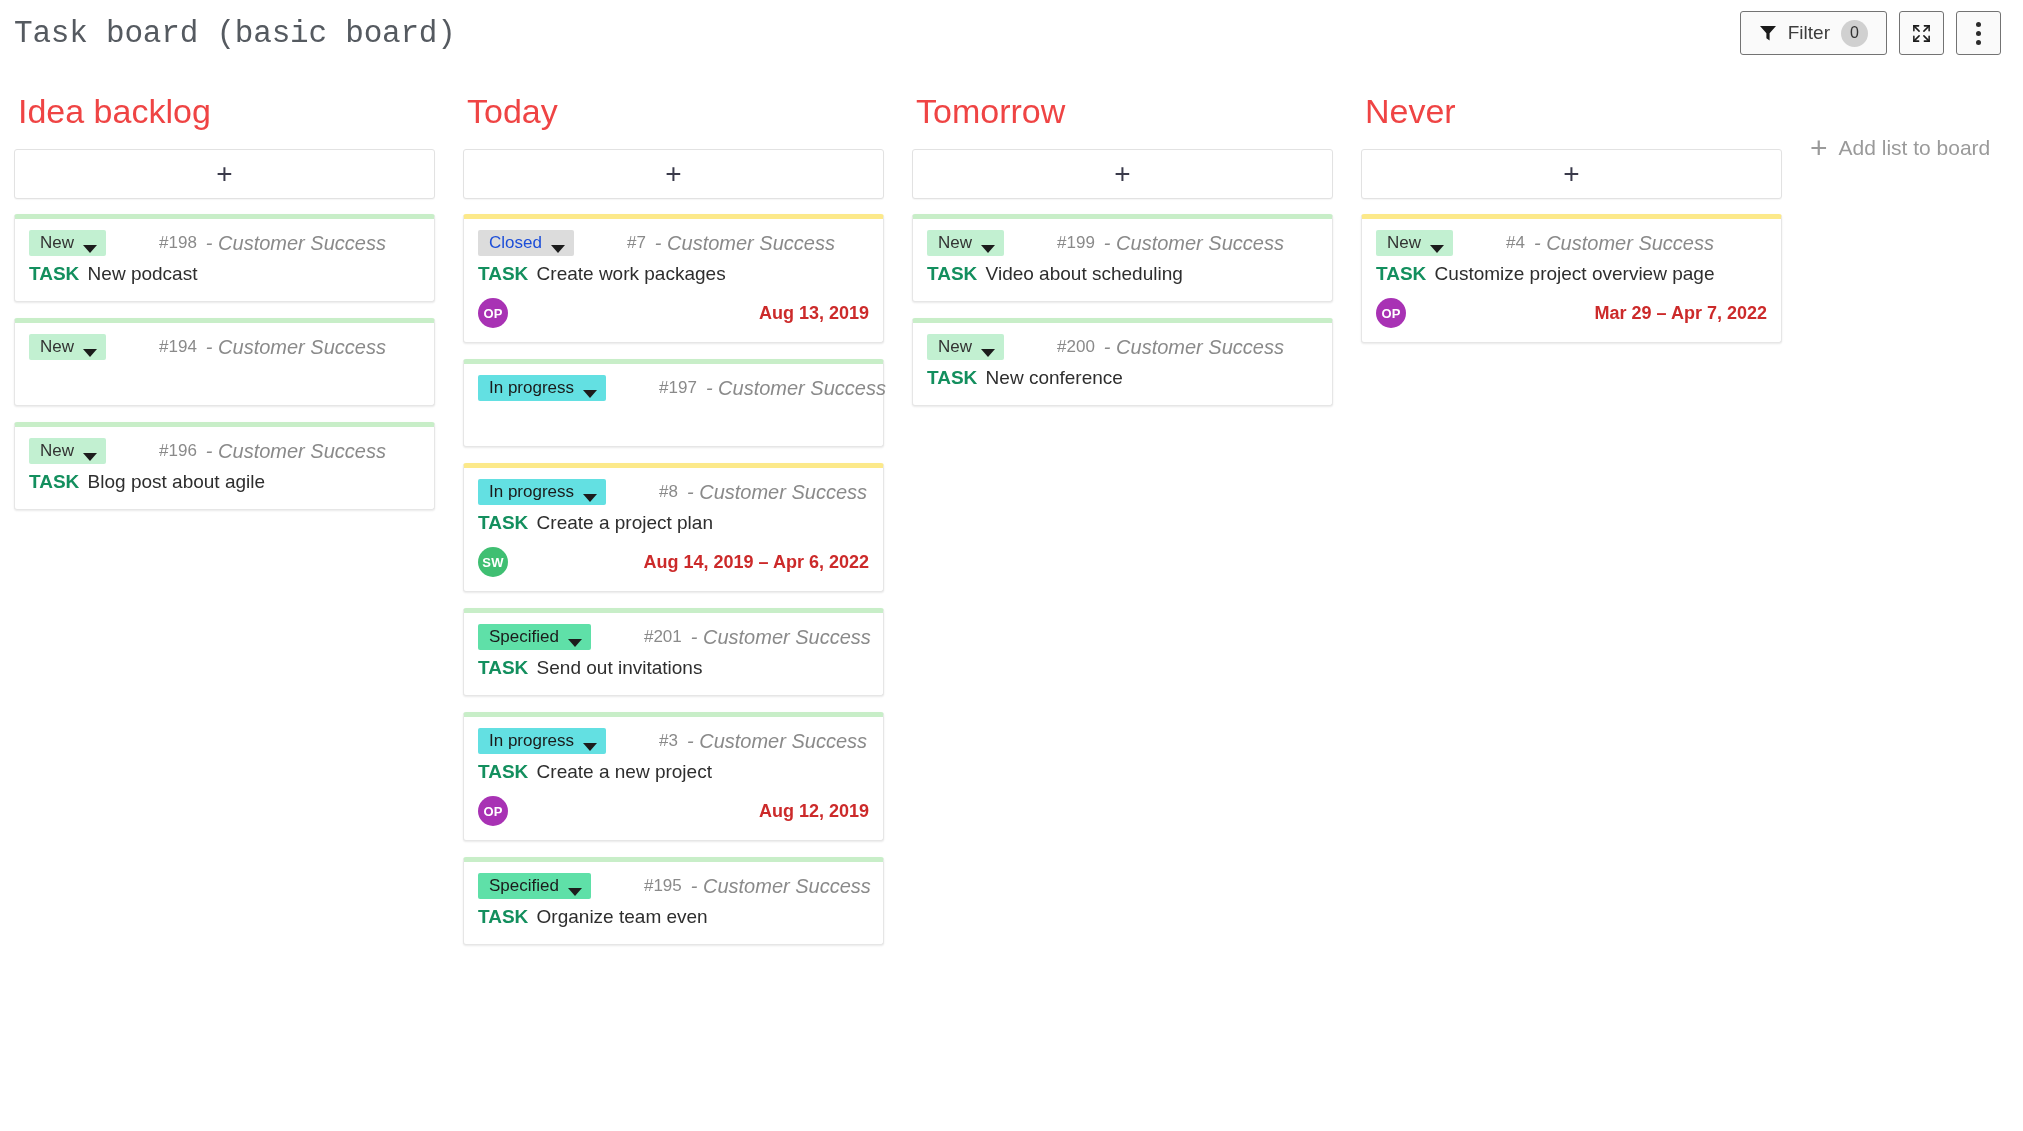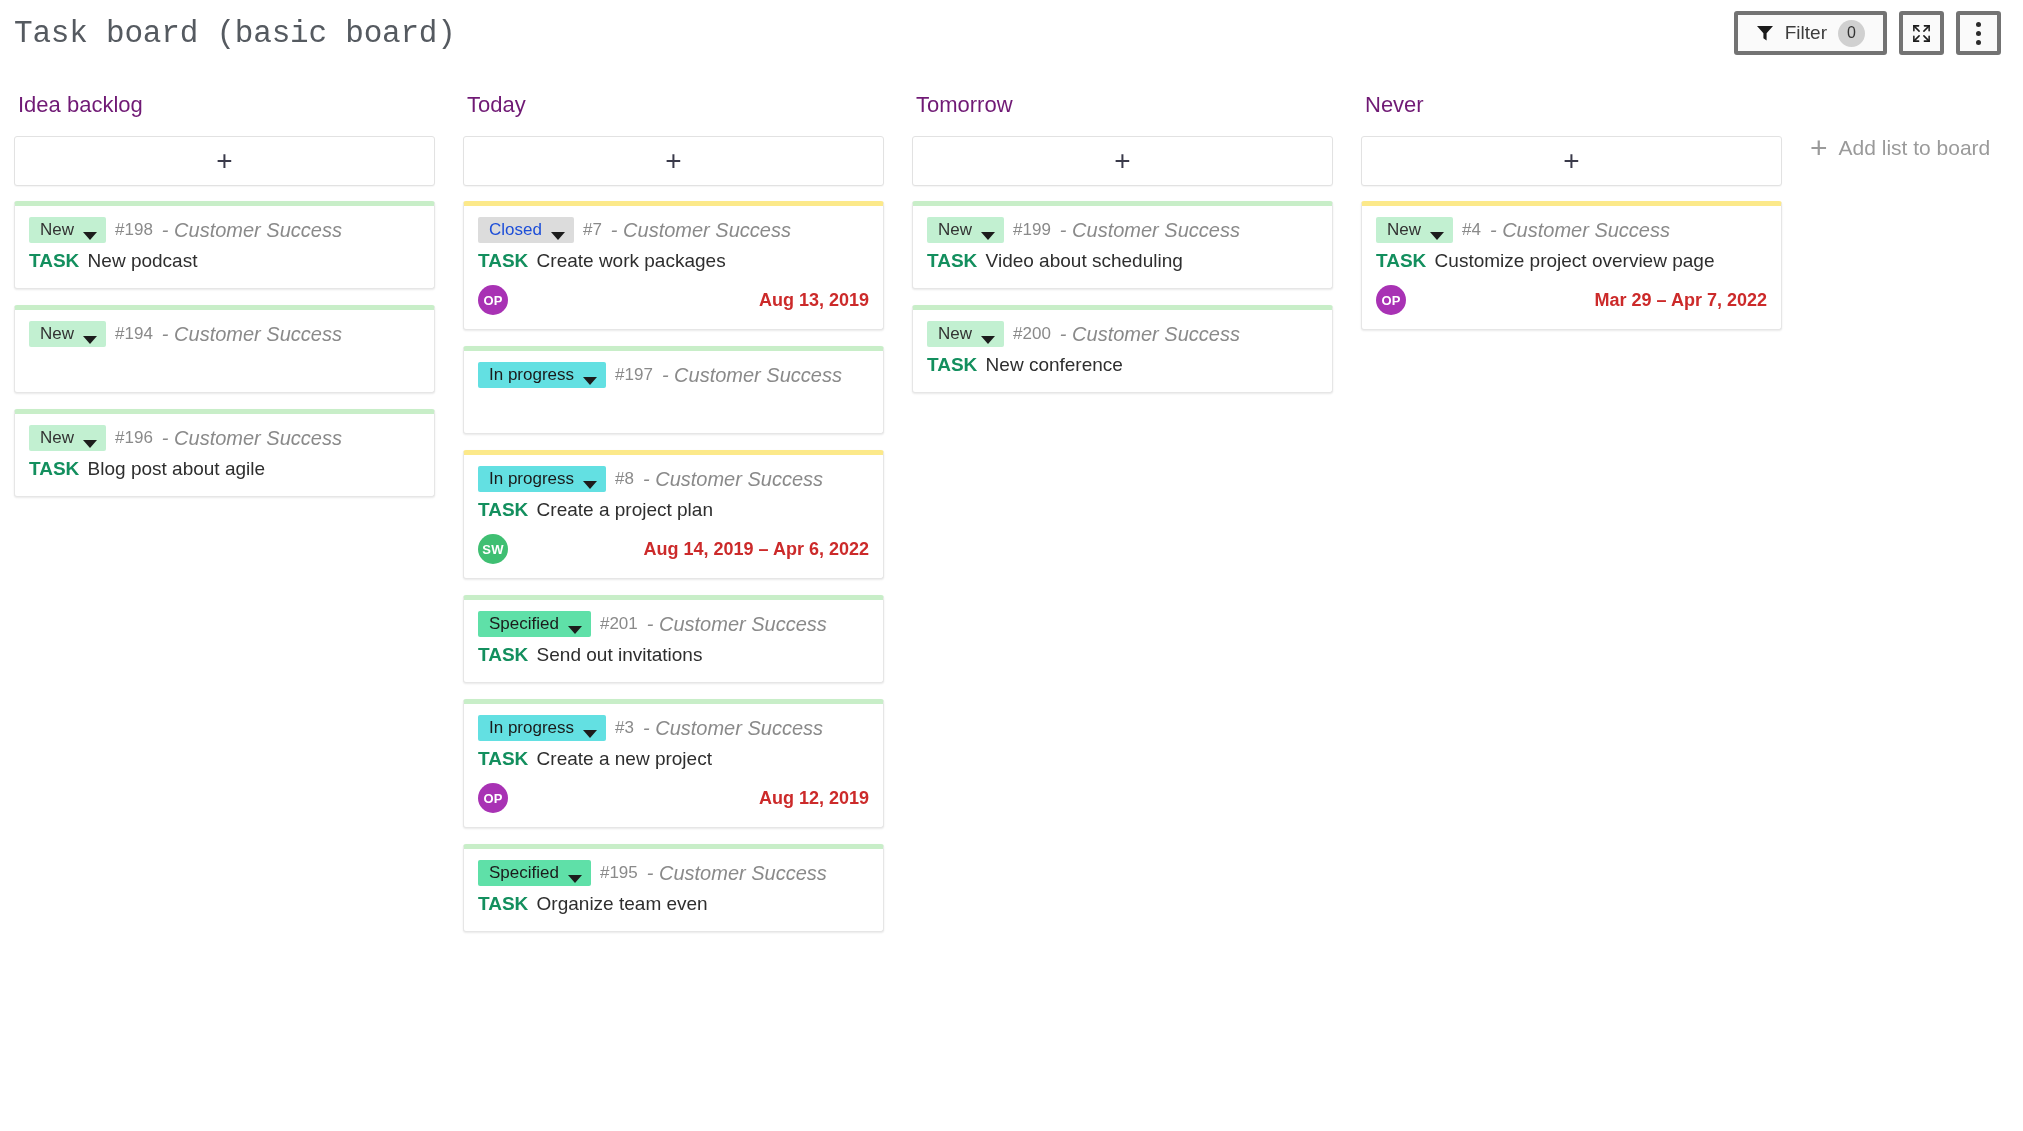--- a/index.html
+++ b/index.html
@@ -29,21 +29,21 @@
     letter-spacing: -0.2px;
     white-space: nowrap;
     font-family: Liberation Mono, monospace;
   }
   .topbar-actions {
     display: flex;
     align-items: center;
     gap: 12px;
   }
   .btn {
-    border: 4px solid #737373;
+    border: 1px solid #737373;
     background: #fafafa;
     border-radius: 3px;
     height: 44px;
     display: flex;
     align-items: center;
     justify-content: center;
     cursor: pointer;
   }
   .btn-filter {
     padding: 0 18px;
@@ -73,23 +73,23 @@
     align-items: flex-start;
     padding: 12px 0 0 0;
     gap: 0;
   }
   .column {
     width: 449px;
     flex: 0 0 449px;
     padding: 0 14px;
   }
   .column-title {
-    font-size: 22px;
+    font-size: 34px;
     font-weight: 400;
-    color: #701a75;
+    color: #ef4444;
     margin: 14px 0 18px 4px;
     white-space: nowrap;
   }
   .add-card-box {
     border: 1px solid #e2e2e2;
     border-radius: 3px;
     background: #fff;
     height: 50px;
     display: flex;
     align-items: center;
@@ -147,20 +147,21 @@
     width: 0; height: 0;
     border-left: 7px solid transparent;
     border-right: 7px solid transparent;
     border-top: 8px solid #1c1c1c;
     display: block;
   }
   .issue-id {
     font-size: 17px;
     color: #8a8a8a;
     white-space: nowrap;
+    margin-left: 44px;
   }
   .project-name {
     font-size: 20px;
     color: #8a8a8a;
     font-style: italic;
     white-space: nowrap;
   }
   .card-subject {
     font-size: 19px;
     line-height: 25px;

